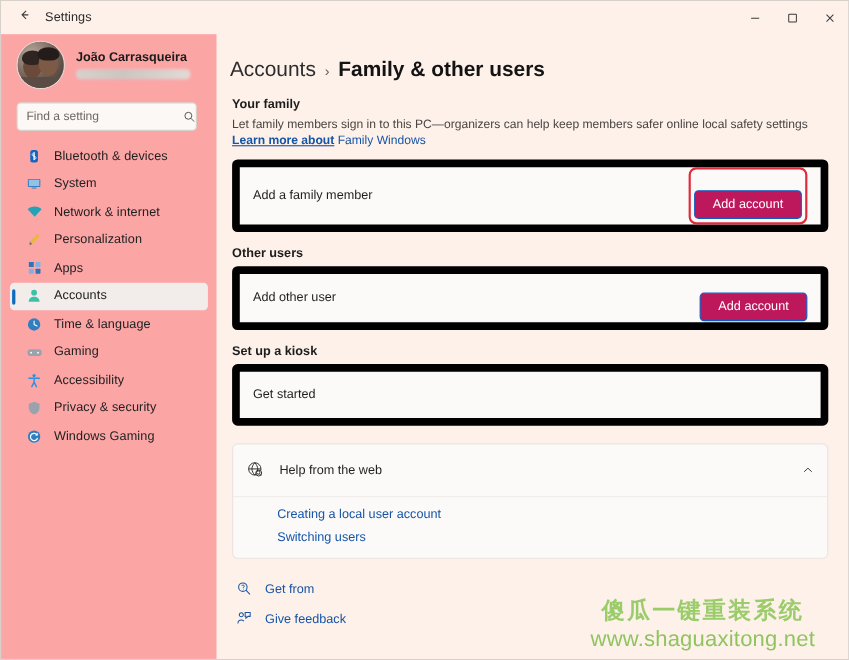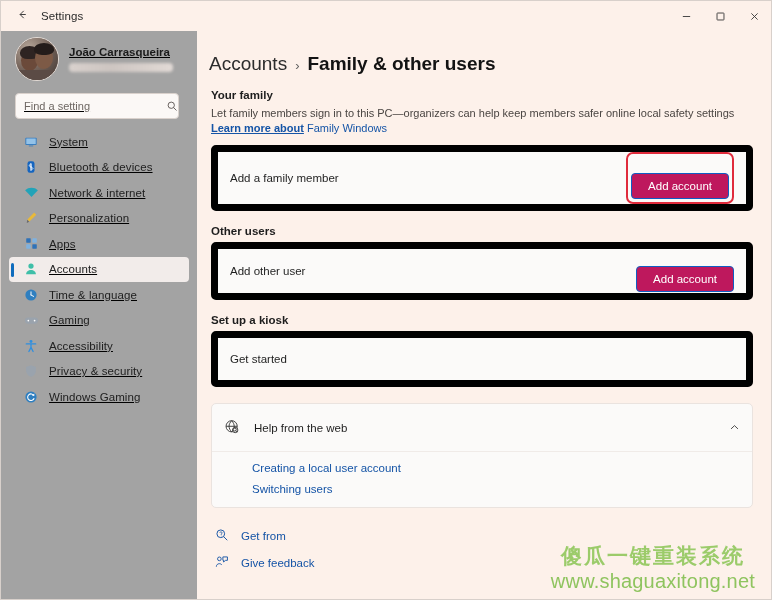--- a/index.html
+++ b/index.html
@@ -50,25 +50,24 @@
   }
   .tb-btn svg { display: block; }
 
   
   .body { flex: 1; display: flex; min-height: 0; }
 
   
   .sidebar {
     width: 196px;
     flex: 0 0 196px;
-    background: #a3a3a3;
+    background: #fca5a5;
     padding: 0 8px 0 0;
     display: flex;
     flex-direction: column;
-    text-decoration: underline;
   }
   .profile {
     display: flex; align-items: center;
     padding: 6px 0 8px 14px;
     height: 58px;
   }
   .avatar {
     width: 44px; height: 44px; border-radius: 50%;
     flex: 0 0 44px;
     overflow: hidden;
@@ -246,21 +245,21 @@
   .footer-link {
     display: flex; align-items: center;
     margin-bottom: 11px;
   }
   .footer-ic { width: 16px; height: 16px; margin-right: 10px; color: #262626; display: flex; }
   .footer-link span { font-size: 11.5px; color: #1554a6; }
 
   
   .watermark {
     position: absolute;
-    right: 16px; bottom: 6px;
+    right: 30px; bottom: 6px;
     text-align: center;
     pointer-events: none;
     z-index: 20;
   }
   .wm-cn {
     font-size: 21px;
     font-weight: 700;
     color: #9ccb6a;
     letter-spacing: 2px;
     line-height: 26px;
@@ -342,36 +341,36 @@
             </svg>
           </span>
         </div>
       </div>
 
       <div class="navlist">
 
         <div class="navitem">
           <span class="navicon">
             <svg width="14" height="14" viewBox="0 0 16 16">
+                <rect x="4" y="1.5" width="8" height="13" rx="2.6" fill="#1565c0"></rect>
+                <path d="M8 4v8l2.3-2.3L6.8 6.2M8 12V4L5.7 6.3 9.2 9.8" fill="none" stroke="#fff" stroke-width=".85"></path>
+              </svg>
+          </span>
+          <span class="navlabel">Bluetooth &amp; devices</span>
+        </div>
+
+        <div class="navitem">
+          <span class="navicon">
+            <svg width="14" height="14" viewBox="0 0 16 16">
                 <rect x="1.5" y="3" width="13" height="8.4" rx="1" fill="#3a7ebf"></rect>
                 <rect x="2.6" y="4" width="10.8" height="6.4" rx=".4" fill="#93c2e8"></rect>
                 <rect x="5.5" y="12" width="5" height="1" fill="#3a7ebf"></rect>
               </svg>
           </span>
           <span class="navlabel">System</span>
-        </div>
-
-        <div class="navitem">
-          <span class="navicon">
-            <svg width="14" height="14" viewBox="0 0 16 16">
-                <rect x="4" y="1.5" width="8" height="13" rx="2.6" fill="#1565c0"></rect>
-                <path d="M8 4v8l2.3-2.3L6.8 6.2M8 12V4L5.7 6.3 9.2 9.8" fill="none" stroke="#fff" stroke-width=".85"></path>
-              </svg>
-          </span>
-          <span class="navlabel">Bluetooth &amp; devices</span>
         </div>
 
         <div class="navitem">
           <span class="navicon">
             <svg width="15" height="15" viewBox="0 0 16 16">
                 <path d="M8 12.8 1.2 5.6C3 3.9 5.4 3 8 3s5 .9 6.8 2.6L8 12.8z" fill="#22a3b8"></path>
               </svg>
           </span>
           <span class="navlabel">Network &amp; internet</span>
         </div>

